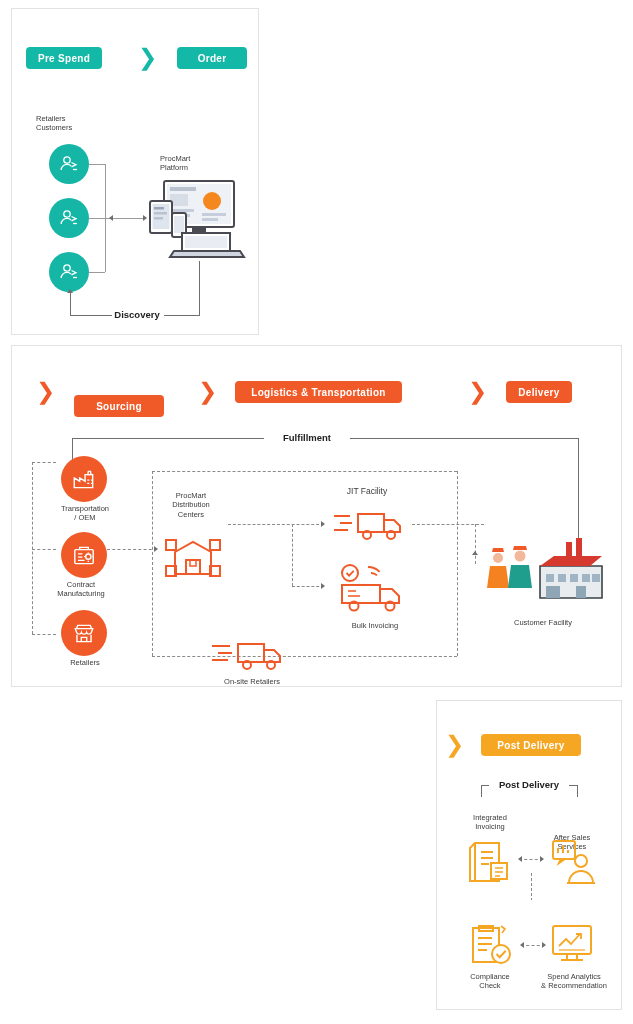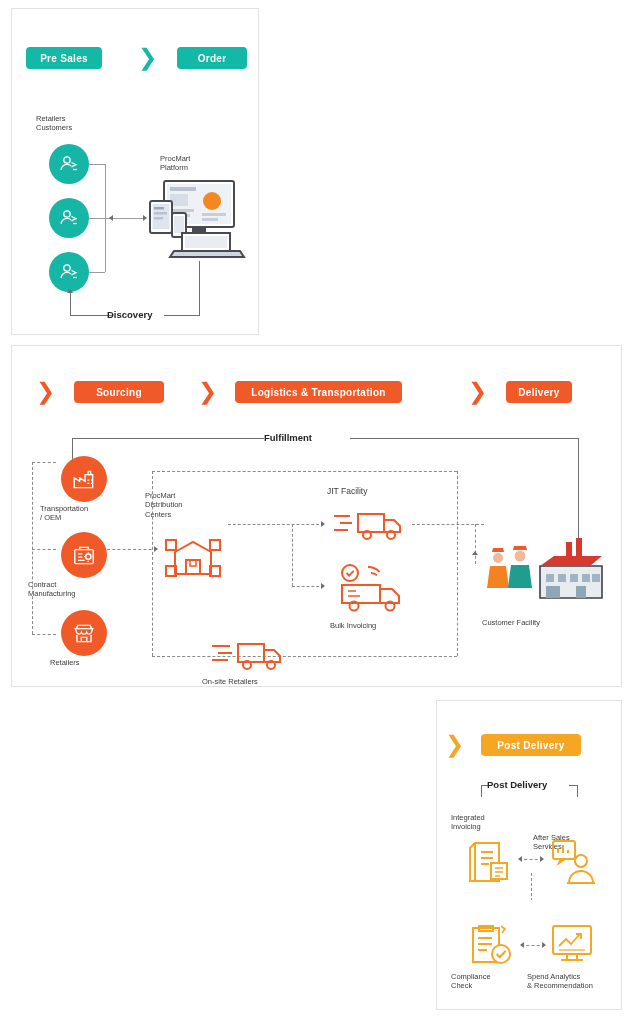--- a/index.html
+++ b/index.html
@@ -68,20 +68,21 @@
   }
   .chev.teal   { color: #14b8a6; }
   .chev.orange { color: #f05a28; }
   .chev.amber  { color: #f5a623; }
 
   
   .lbl {
     position: absolute;
     font-size: 7.5px;
     color: #3b3b3b;
+    text-align: center;
     line-height: 1.25;
     white-space: pre-line;
   }
   .lbl.bold { font-weight: bold; font-size: 8.5px; }
   .lbl.big  { font-weight: bold; font-size: 9.5px; color: #222; }
 
   
   .circ {
     position: absolute;
     border-radius: 50%;
@@ -129,21 +130,21 @@
   }
 
   svg { display: block; }
   .ico { position: absolute; }
 </style>
 </head>
 <body>
 
 <div class="panel" id="panel-pre-order">
 
-  <div class="chip teal" style="left:14px; top:38px; width:76px;">Pre Sales</div>
+  <div class="chip teal" style="left:14px; top:38px; width:76px;">Pre Spend</div>
 
   <div class="chev teal" style="left:126px; top:37px;">❯</div>
 
   <div class="chip teal" style="left:165px; top:38px; width:70px;">Order</div>
 
   <div class="lbl" style="left:24px; top:105px; width:78px; text-align:left;">Retailers
 Customers</div>
 
   <div class="circ teal ico" style="left:37px; top:135px; width:40px; height:40px;">
     <svg width="24" height="24" viewBox="0 0 24 24" fill="none" stroke="#ffffff" stroke-width="1.3">
@@ -215,21 +216,21 @@
   <div class="ln h" style="left:58px; top:306px; width:42px;"></div>
   <div class="ln v" style="left:58px; top:283px; height:24px;"></div>
   <div class="tri up" style="left:55px; top:280px;"></div>
 
   <div class="lbl big" style="left:95px; top:300px; width:60px;">Discovery</div>
 </div>
 
 <div class="panel" id="panel-fulfillment">
 
   <div class="chev orange" style="left:24px; top:34px;">❯</div>
-  <div class="chip orange" style="left:62px; top:35px; width:90px;">Sourcing</div>
+  <div class="chip orange" style="left:62px; top:49px; width:90px;">Sourcing</div>
 
   <div class="chev orange" style="left:186px; top:34px;">❯</div>
   <div class="chip orange" style="left:223px; top:35px; width:167px;">Logistics &amp; Transportation</div>
 
   <div class="chev orange" style="left:456px; top:34px;">❯</div>
   <div class="chip orange" style="left:494px; top:35px; width:66px;">Delivery</div>
 
   <div class="ln h" style="left:60px; top:92px; width:192px;"></div>
   <div class="ln h" style="left:338px; top:92px; width:228px;"></div>
   <div class="ln v" style="left:60px; top:92px; height:24px;"></div>
@@ -248,21 +249,21 @@
 
   <div class="circ orange ico" style="left:49px; top:186px; width:46px; height:46px;">
     <svg width="26" height="26" viewBox="0 0 24 24" fill="none" stroke="#ffffff" stroke-width="1.3">
       <rect x="3.5" y="7" width="17" height="13" rx="1"></rect>
       <path d="M6.5 11h4M6.5 14h4M6.5 17h6"></path>
       <circle cx="16" cy="13.5" r="2.4"></circle>
       <path d="M16 10.6V9.6M16 17.4v1M13.1 13.5h-1M19.9 13.5h1"></path>
       <path d="M8 7V5h8v2"></path>
     </svg>
   </div>
-  <div class="lbl" style="left:16px; top:234px; width:94px;">Contract
+  <div class="lbl" style="left:22px; top:234px; width:94px;">Contract
 Manufacturing</div>
 
   <div class="circ orange ico" style="left:49px; top:264px; width:46px; height:46px;">
     <svg width="26" height="26" viewBox="0 0 24 24" fill="none" stroke="#ffffff" stroke-width="1.3">
       <path d="M4 8h16l-1 3a2.5 2.5 0 0 1-2.4 2 2.3 2.3 0 0 1-2.2-1.6A2.3 2.3 0 0 1 12 13a2.3 2.3 0 0 1-2.4-1.6A2.3 2.3 0 0 1 7.4 13 2.5 2.5 0 0 1 5 11z"></path>
       <path d="M5.5 13.5V20h13v-6.5"></path>
       <path d="M9.5 20v-4h5v4"></path>
       <path d="M5 8l1.2-3h11.6L19 8"></path>
     </svg>
   </div>

